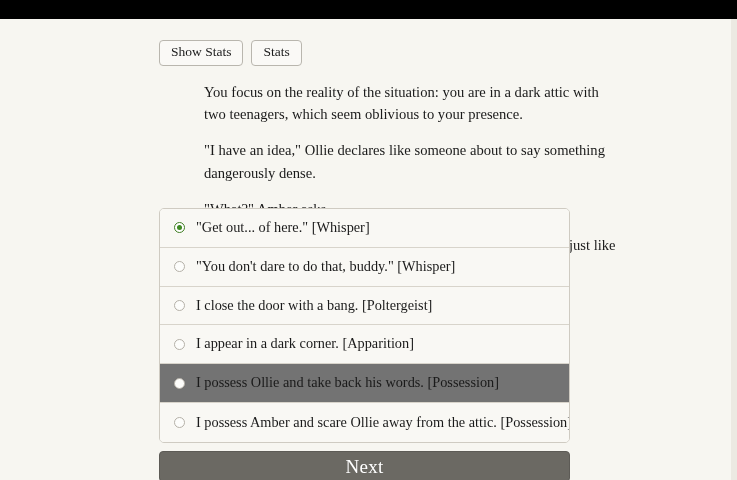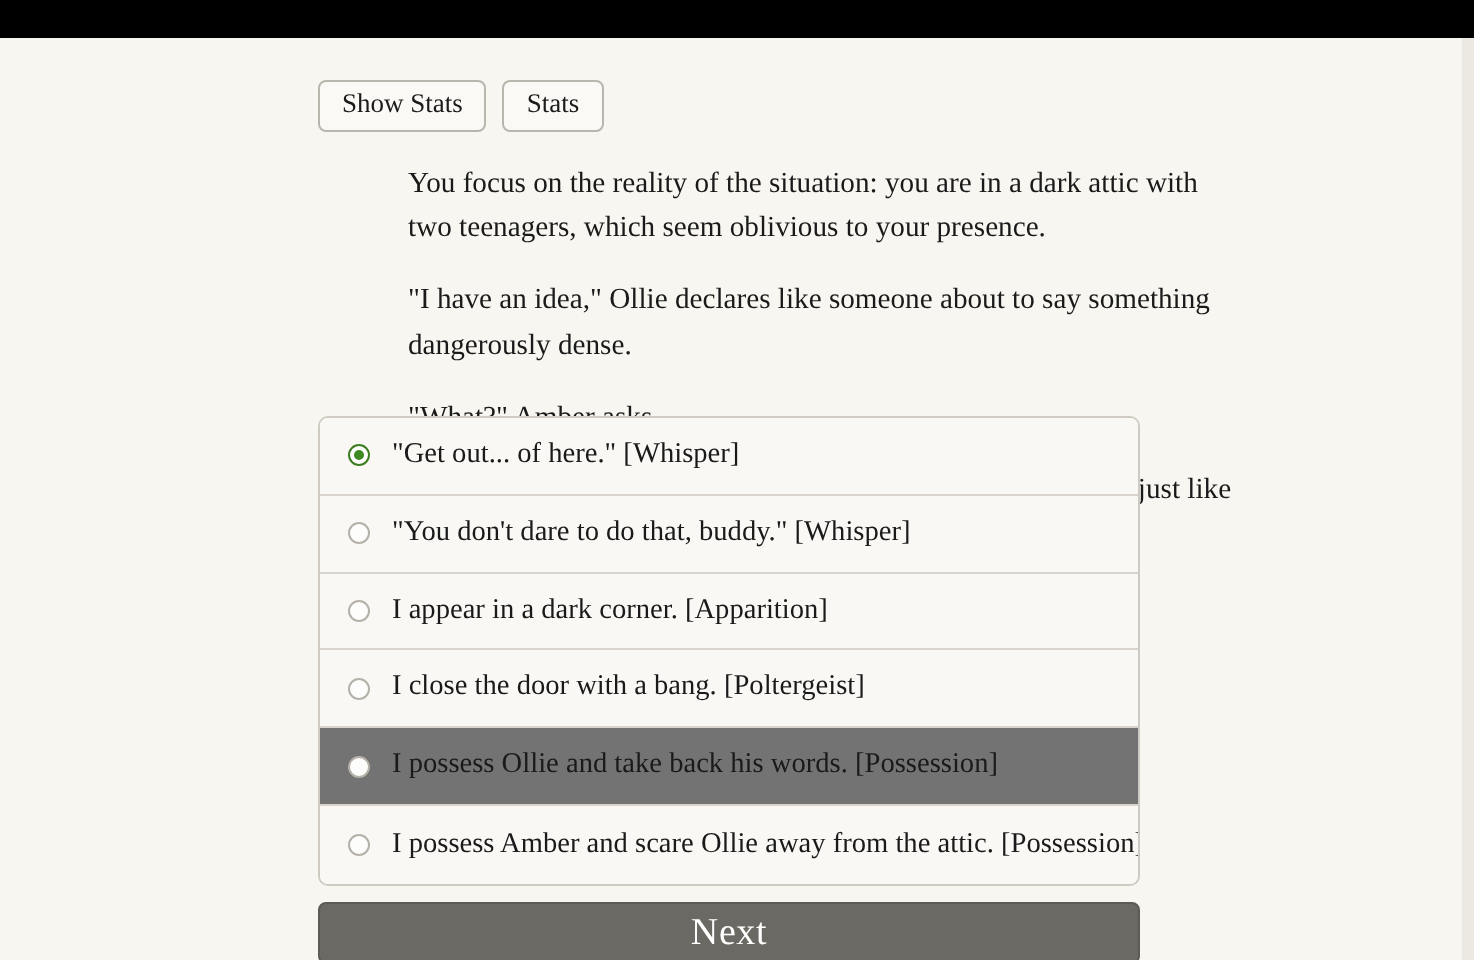--- a/index.html
+++ b/index.html
@@ -178,26 +178,26 @@
         <span class="choice-label">"Get out... of here." [Whisper]</span>
       </div>
 
       <div class="choice">
         <span class="radio"></span>
         <span class="choice-label">"You don't dare to do that, buddy." [Whisper]</span>
       </div>
 
       <div class="choice">
         <span class="radio"></span>
+        <span class="choice-label">I close the door with a bang. [Poltergeist]</span>
+      </div>
+
+      <div class="choice">
+        <span class="radio"></span>
         <span class="choice-label">I appear in a dark corner. [Apparition]</span>
-      </div>
-
-      <div class="choice">
-        <span class="radio"></span>
-        <span class="choice-label">I close the door with a bang. [Poltergeist]</span>
       </div>
 
       <div class="choice selected-row">
         <span class="radio"></span>
         <span class="choice-label">I possess Ollie and take back his words. [Possession]</span>
       </div>
 
       <div class="choice">
         <span class="radio"></span>
         <span class="choice-label">I possess Amber and scare Ollie away from the attic. [Possession]</span>

